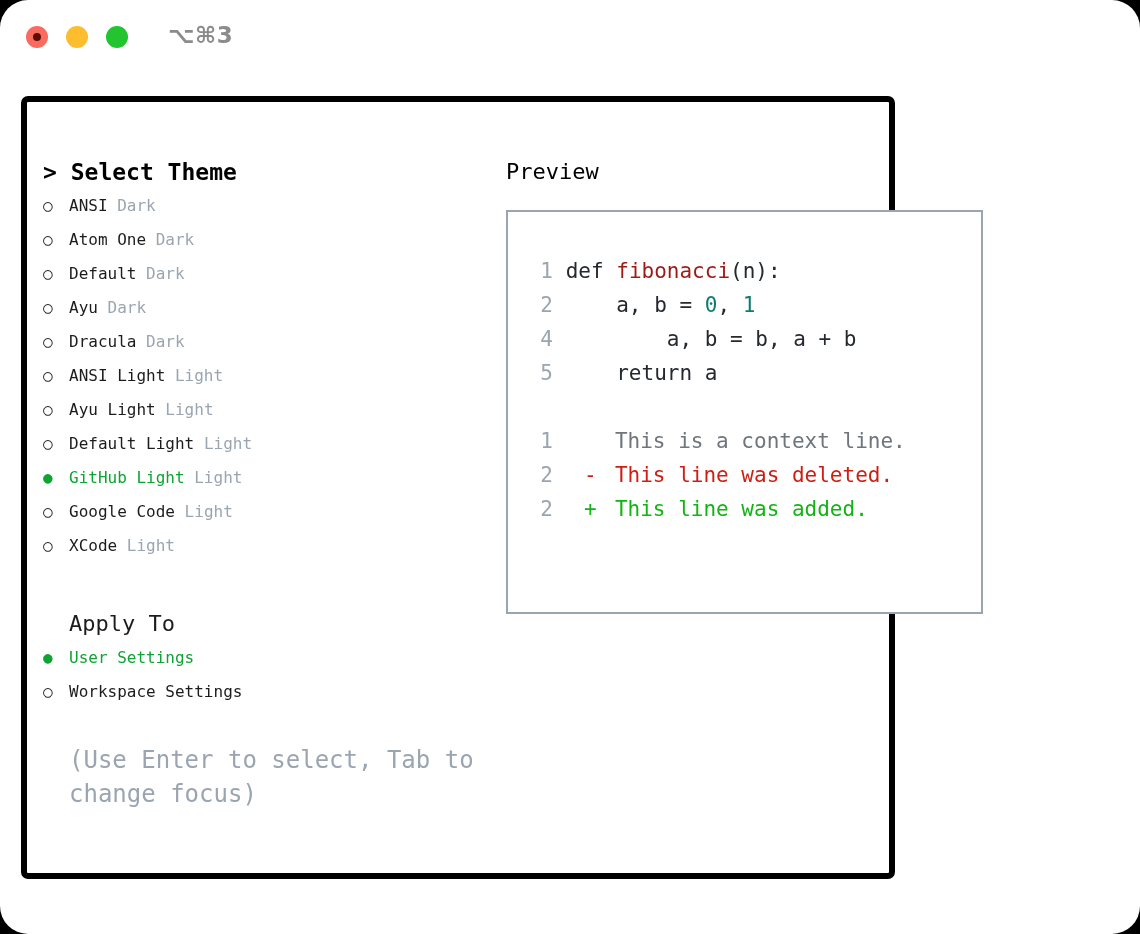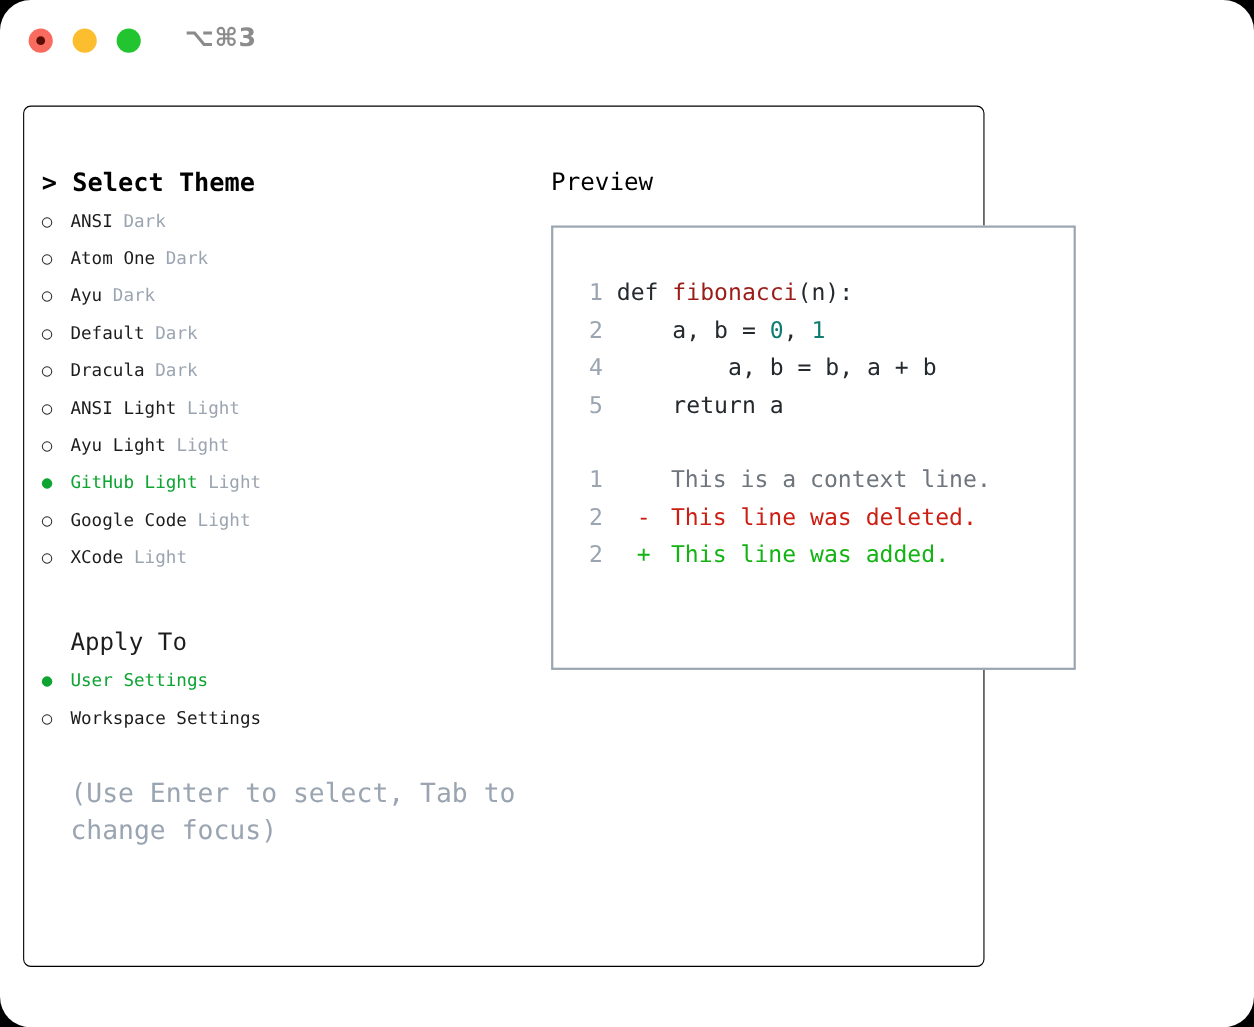--- a/index.html
+++ b/index.html
@@ -67,21 +67,21 @@
     font-family: "DejaVu Sans", "Liberation Sans", sans-serif;
   }
 
   
   .dialog {
     position: absolute;
     left: 21px;
     top: 96px;
     width: 874px;
     height: 783px;
-    border: 1px solid #000000;
+    border: 6px solid #000000;
     border-radius: 7px;
     box-sizing: border-box;
     background: #ffffff;
   }
 
   
   .left-pane {
     position: absolute;
     left: 16px;
     top: 53px;
@@ -196,25 +196,26 @@
     <div class="shortcut">⌥⌘3</div>
   </div>
 
   <div class="dialog">
 
     <div class="left-pane">
       <div class="section-header">&gt; Select Theme</div>
       <div id="theme-list">
           <div class="opt-row"><span class="marker">○</span><span class="opt-label">ANSI</span><span> </span><span class="opt-variant">Dark</span></div>
           <div class="opt-row"><span class="marker">○</span><span class="opt-label">Atom One</span><span> </span><span class="opt-variant">Dark</span></div>
+          <div class="opt-row"><span class="marker">○</span><span class="opt-label">Default</span><span> </span><span class="opt-variant">Dark</span></div>
           <div class="opt-row"><span class="marker">○</span><span class="opt-label">Ayu</span><span> </span><span class="opt-variant">Dark</span></div>
-          <div class="opt-row"><span class="marker">○</span><span class="opt-label">Default</span><span> </span><span class="opt-variant">Dark</span></div>
           <div class="opt-row"><span class="marker">○</span><span class="opt-label">Dracula</span><span> </span><span class="opt-variant">Dark</span></div>
           <div class="opt-row"><span class="marker">○</span><span class="opt-label">ANSI Light</span><span> </span><span class="opt-variant">Light</span></div>
           <div class="opt-row"><span class="marker">○</span><span class="opt-label">Ayu Light</span><span> </span><span class="opt-variant">Light</span></div>
+          <div class="opt-row"><span class="marker">○</span><span class="opt-label">Default Light</span><span> </span><span class="opt-variant">Light</span></div>
           <div class="opt-row selected"><span class="marker">●</span><span class="opt-label">GitHub Light</span><span> </span><span class="opt-variant">Light</span></div>
           <div class="opt-row"><span class="marker">○</span><span class="opt-label">Google Code</span><span> </span><span class="opt-variant">Light</span></div>
           <div class="opt-row"><span class="marker">○</span><span class="opt-label">XCode</span><span> </span><span class="opt-variant">Light</span></div>
         </div>
 
       <div class="apply-block">
         <div class="apply-header">Apply To</div>
         <div id="apply-list">
             <div class="opt-row selected"><span class="marker">●</span><span class="opt-label">User Settings</span></div>
             <div class="opt-row"><span class="marker">○</span><span class="opt-label">Workspace Settings</span></div>

